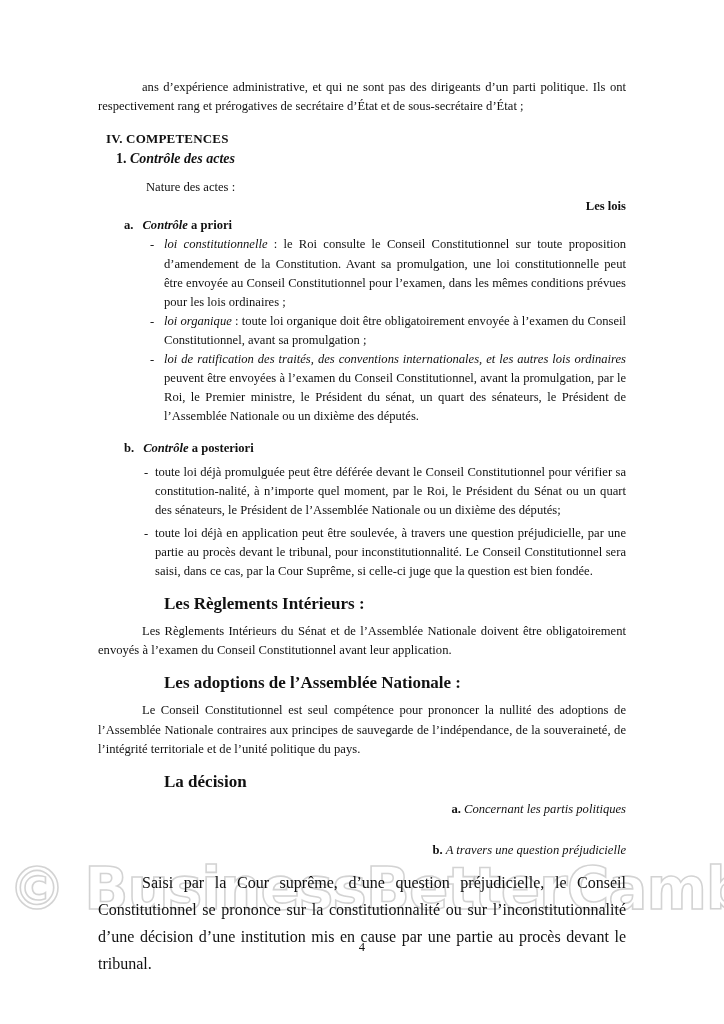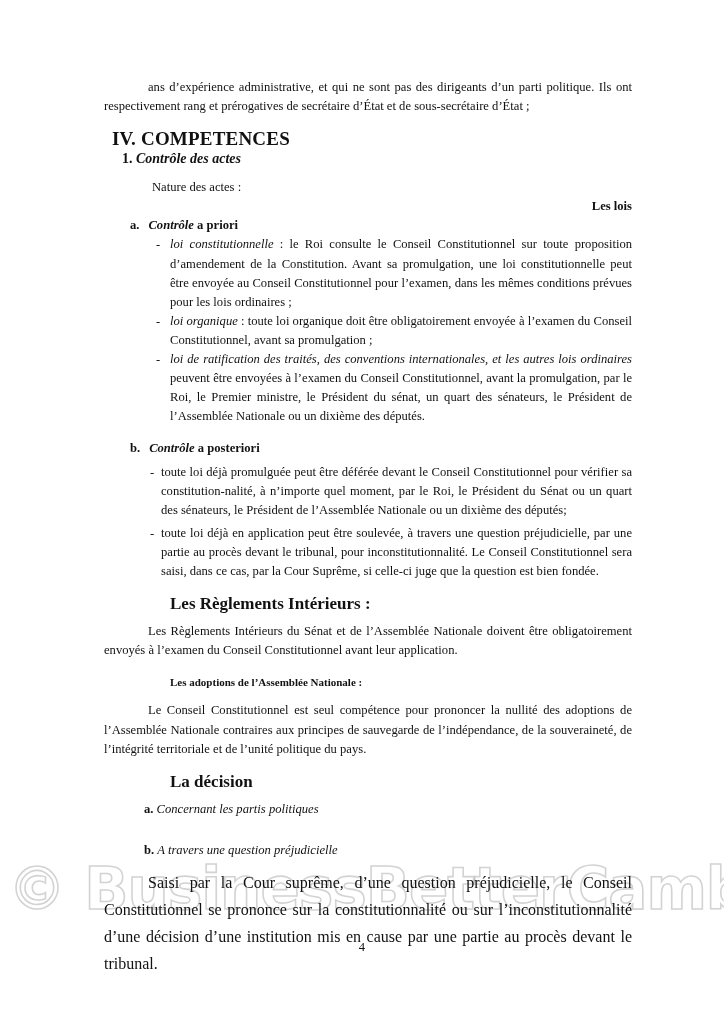--- a/index.html
+++ b/index.html
@@ -11,42 +11,42 @@
     position: relative;
     width: 724px;
     height: 1024px;
     background: #ffffff;
     overflow: hidden;
     font-family: "Liberation Serif", "DejaVu Serif", serif;
     color: #111111;
   }
   .content {
     position: absolute;
-    left: 104px;
+    left: 98px;
     top: 78px;
     width: 528px;
   }
   p, div.block {
     margin: 0;
   }
   .para {
     text-align: justify;
     font-size: 12.6px;
     line-height: 19.1px;
     margin: 0;
   }
   .first-para {
     text-indent: 44px;
   }
   .body-indent {
     text-indent: 44px;
   }
   .h-roman {
     font-weight: bold;
-    font-size: 19px;
+    font-size: 13px;
     line-height: 20px;
     margin-left: 8px;
     letter-spacing: 0.2px;
   }
   .h-num {
     font-size: 14px;
     line-height: 20px;
     margin-left: 18px;
   }
   .h-num b { font-weight: bold; }
@@ -96,29 +96,30 @@
     margin-left: 46px;
   }
   .dash-tight .bullet { width: 11px; flex: 0 0 11px; }
   .sub-head {
     font-size: 17px;
     line-height: 19.1px;
     margin-left: 66px;
     font-weight: bold;
   }
   .sub-head-2 {
-    font-size: 11px;
+    font-size: 17px;
     line-height: 19.1px;
     margin-left: 66px;
     font-weight: bold;
   }
   .ab-head {
     font-size: 12.6px;
     line-height: 19.1px;
-    margin-left: 40px;
+    margin-left: 52px;
+    text-align: right;
   }
   .ab-head .letter { font-weight: bold; }
   .ab-head .ital { font-style: italic; }
   .gap-s { height: 9px; }
   .gap-m { height: 13px; }
   .gap-xs { height: 4px; }
   .wide-line {
     font-size: 16px;
     line-height: 27px;
     text-align: justify;

